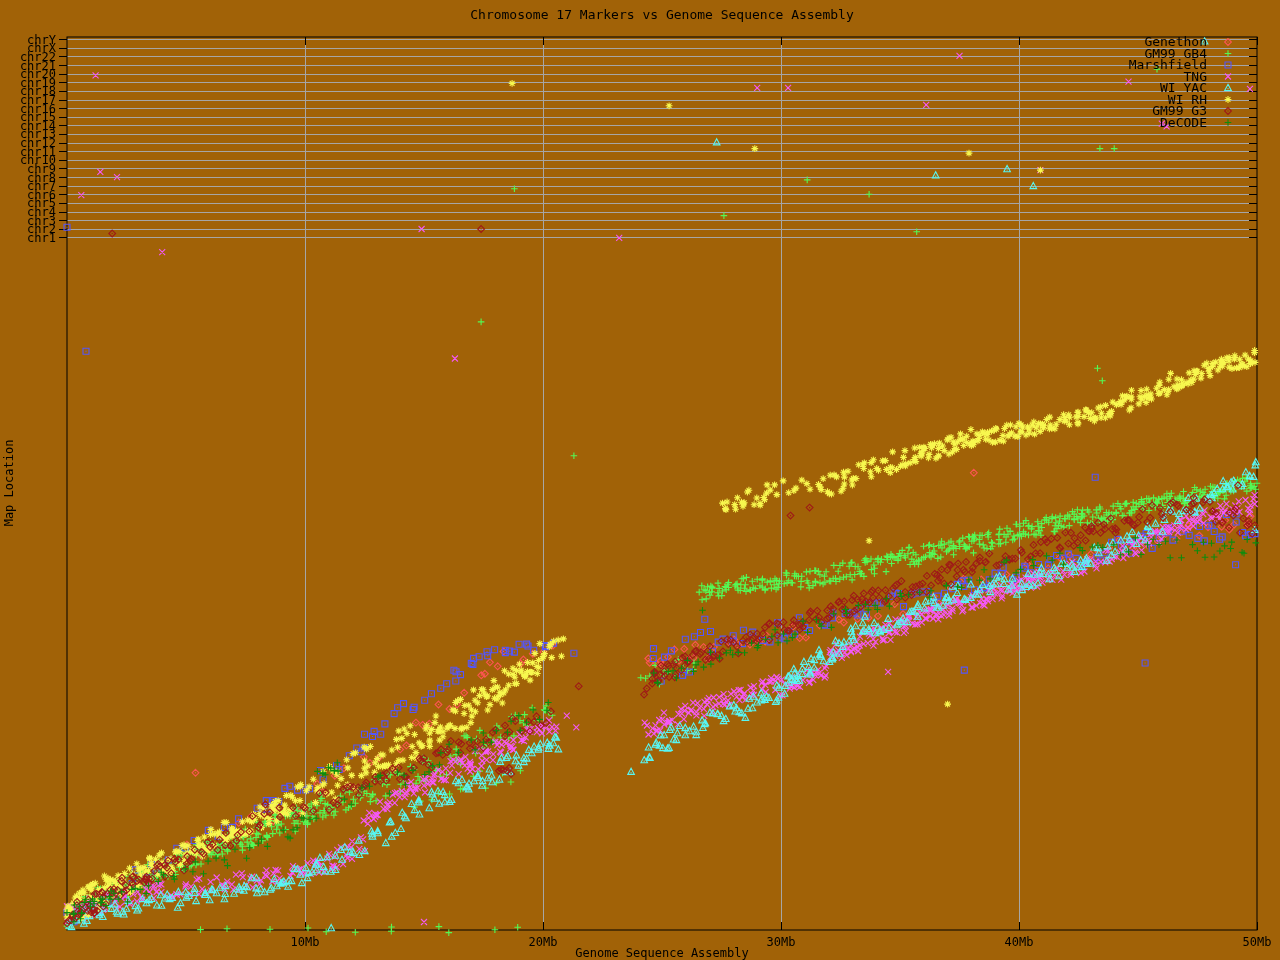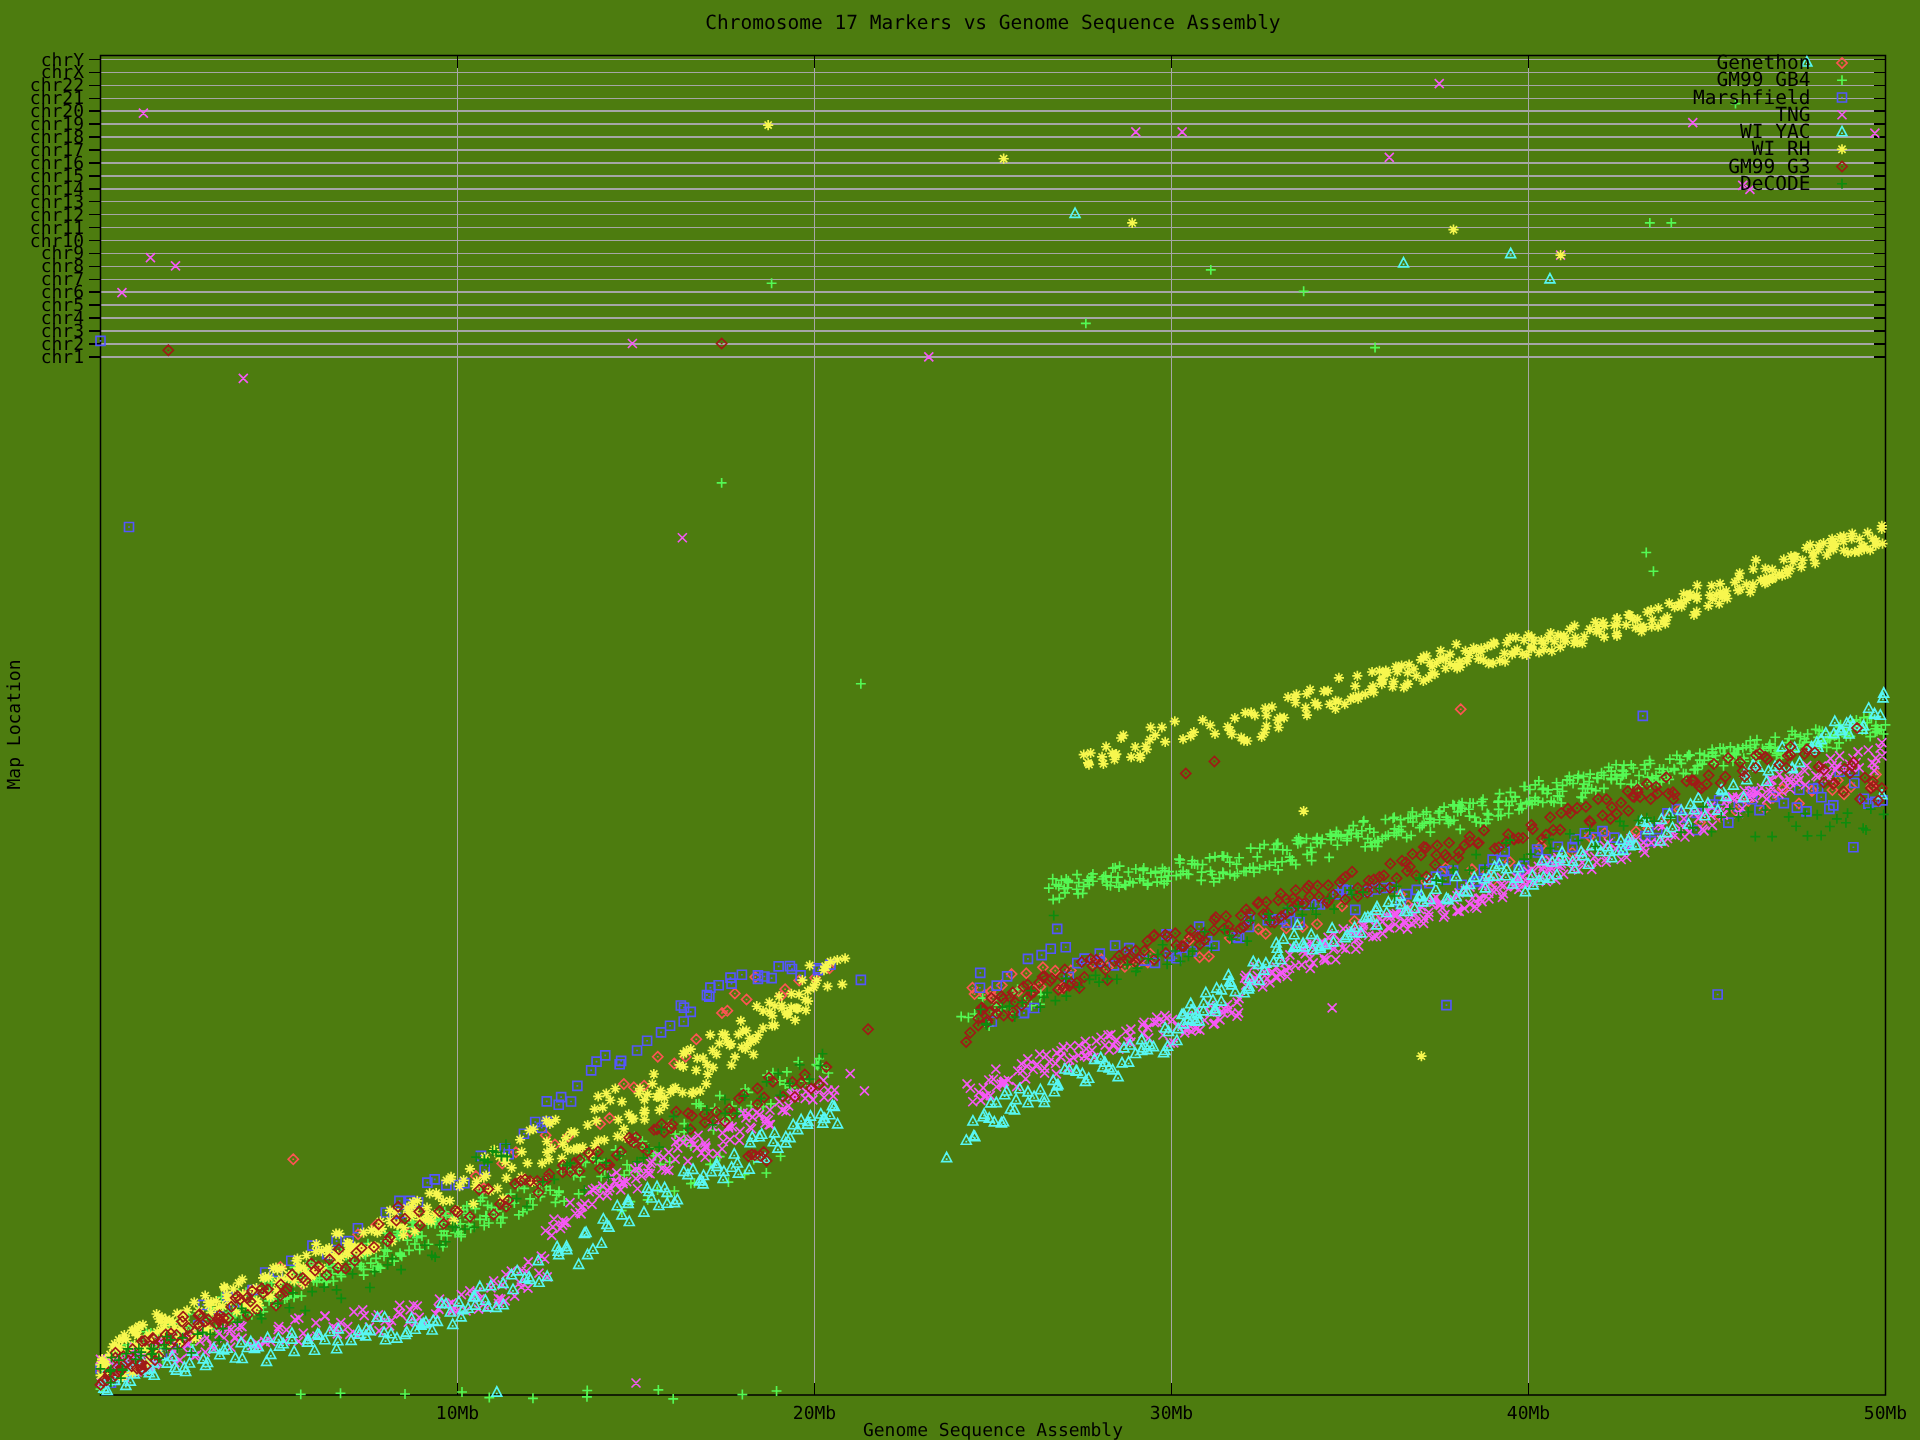--- a/index.html
+++ b/index.html
@@ -1,16 +1,16 @@
 <!DOCTYPE html>
 <html><head>
 <meta charset="utf-8">
 <style>
   html,body{margin:0;padding:0;background:#ffffff;}
-  #stage{position:relative;width:1280px;height:960px;background:#4d7c0f;overflow:hidden;}
+  #stage{position:relative;width:1280px;height:960px;background:#a16207;overflow:hidden;}
   svg{display:block;}
   text{font-family:"DejaVu Sans Mono","Liberation Mono",monospace;fill:#000;}
   .t-title{font-size:13px;}
   .t-axis{font-size:12px;}
   .t-band{font-size:12px;}
   .t-legend{font-size:13px;}
 </style>
 </head>
 <body>
 

